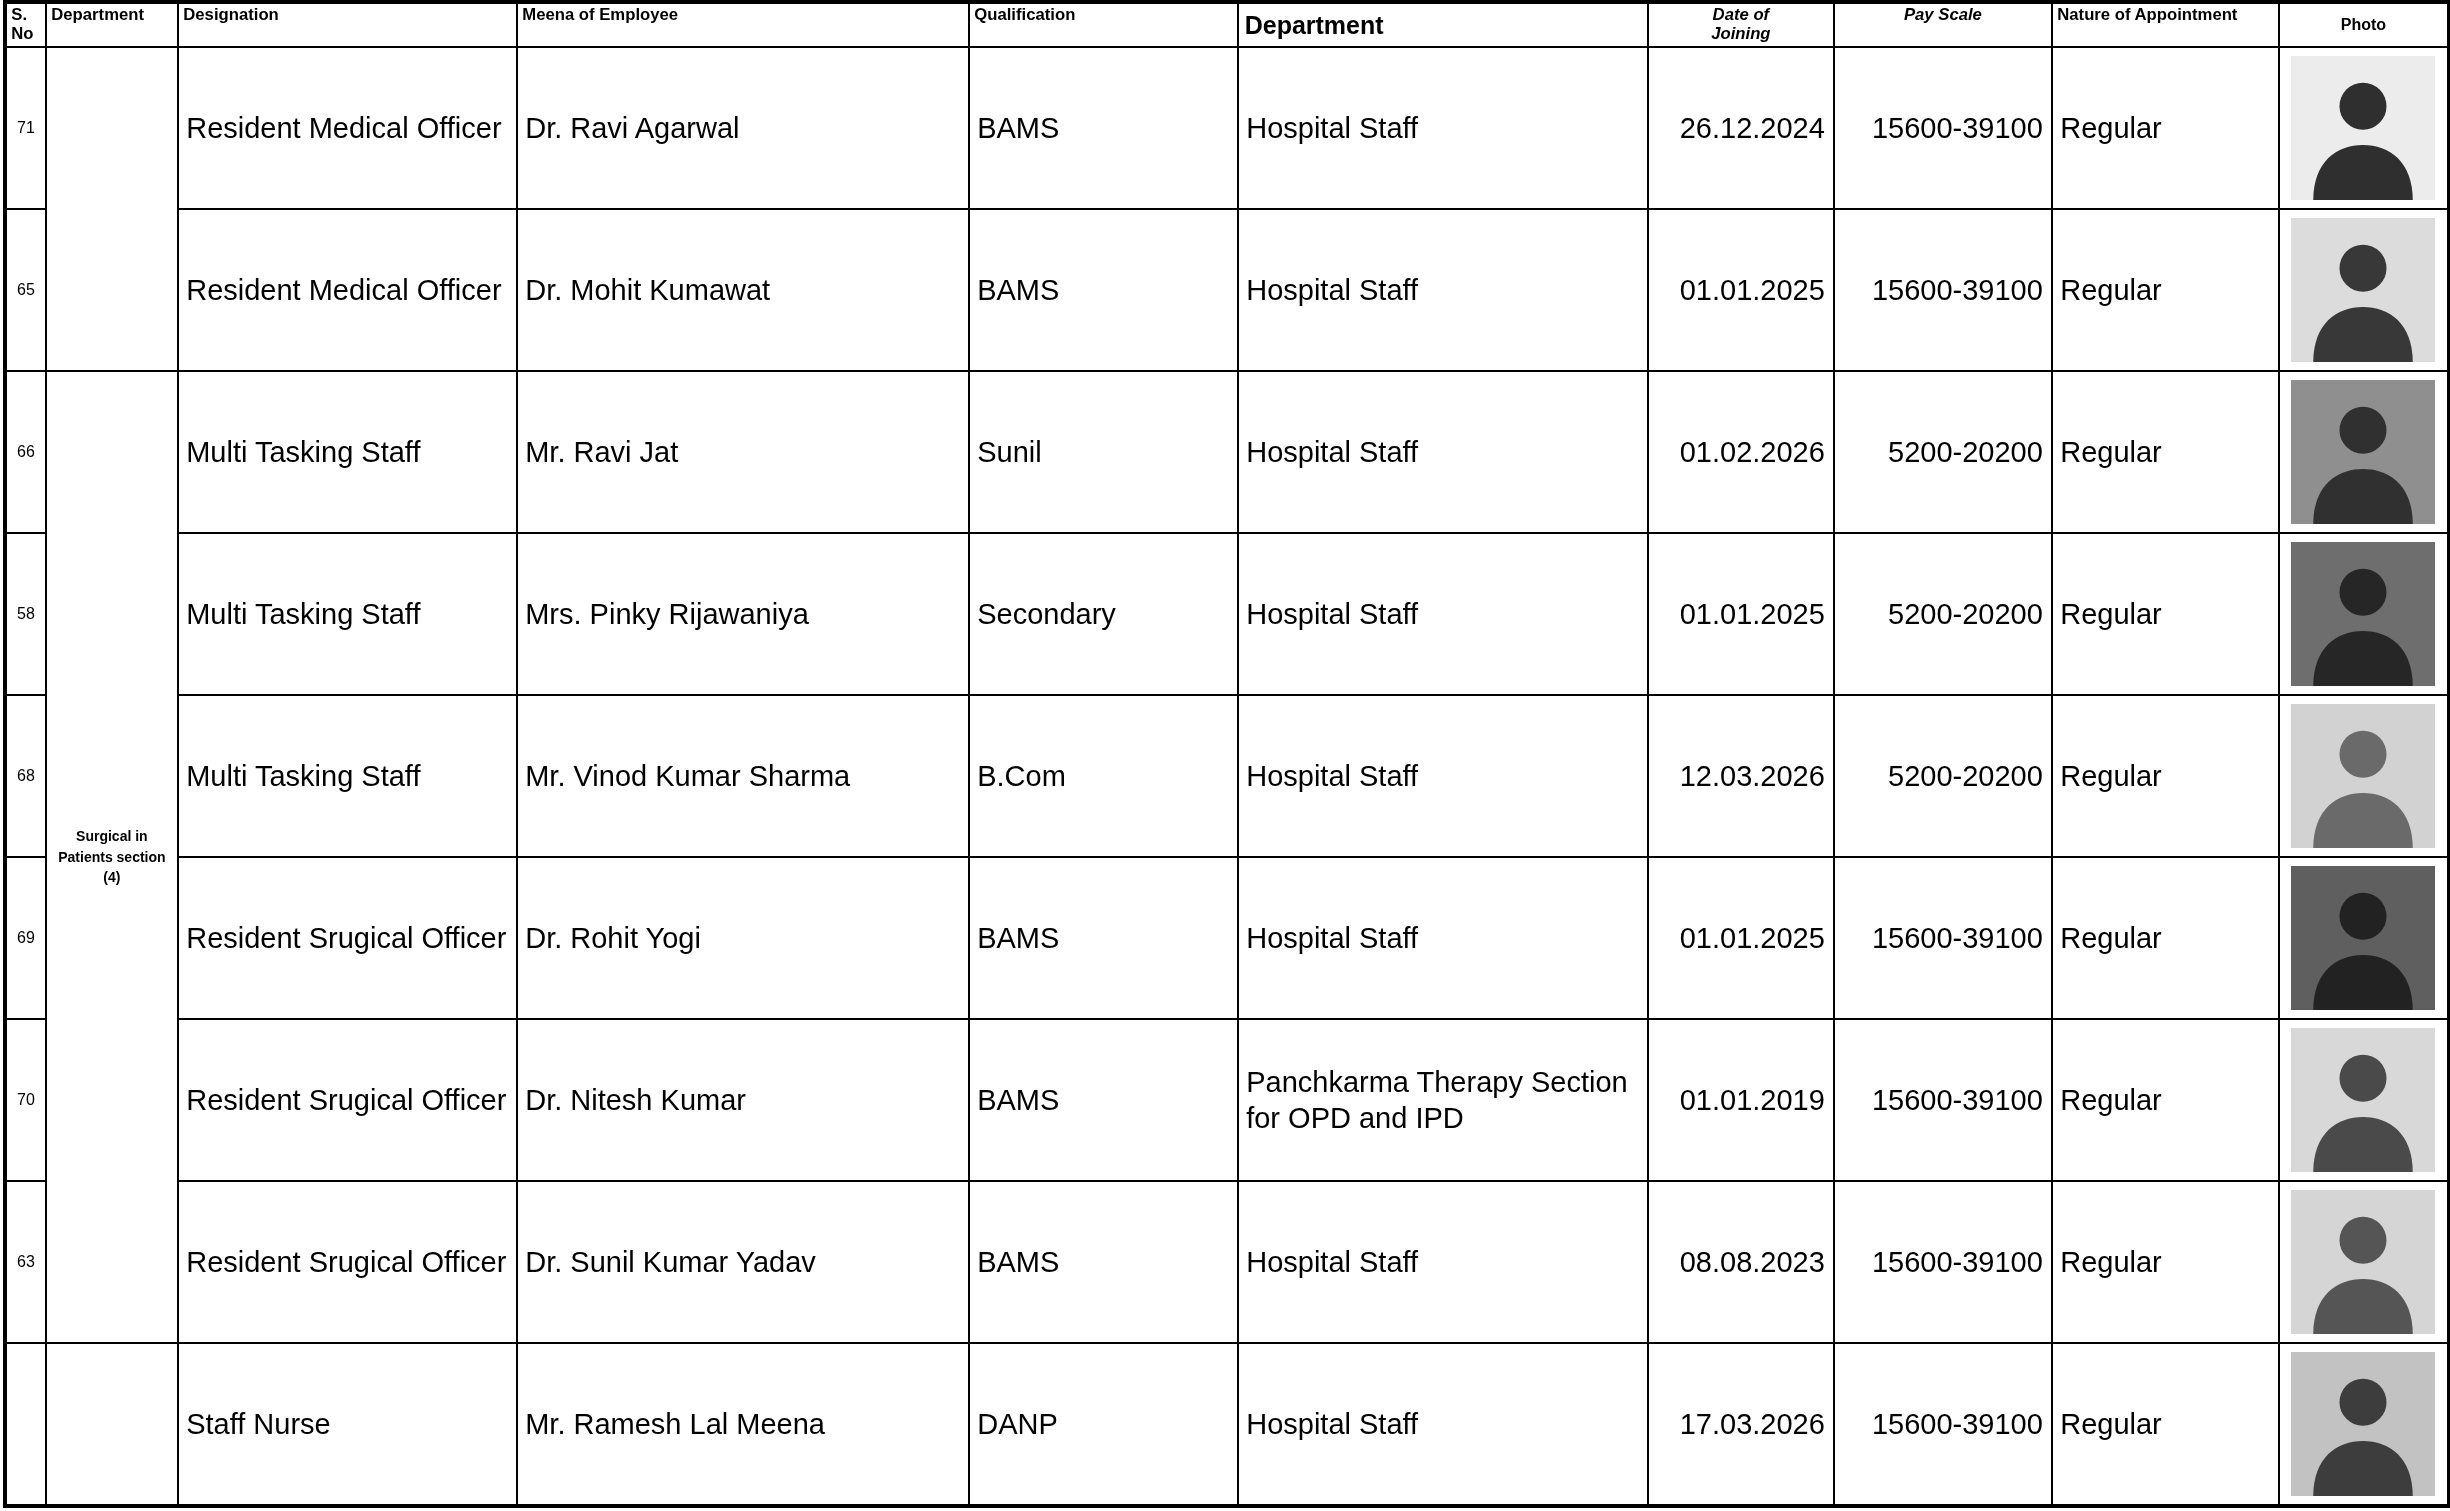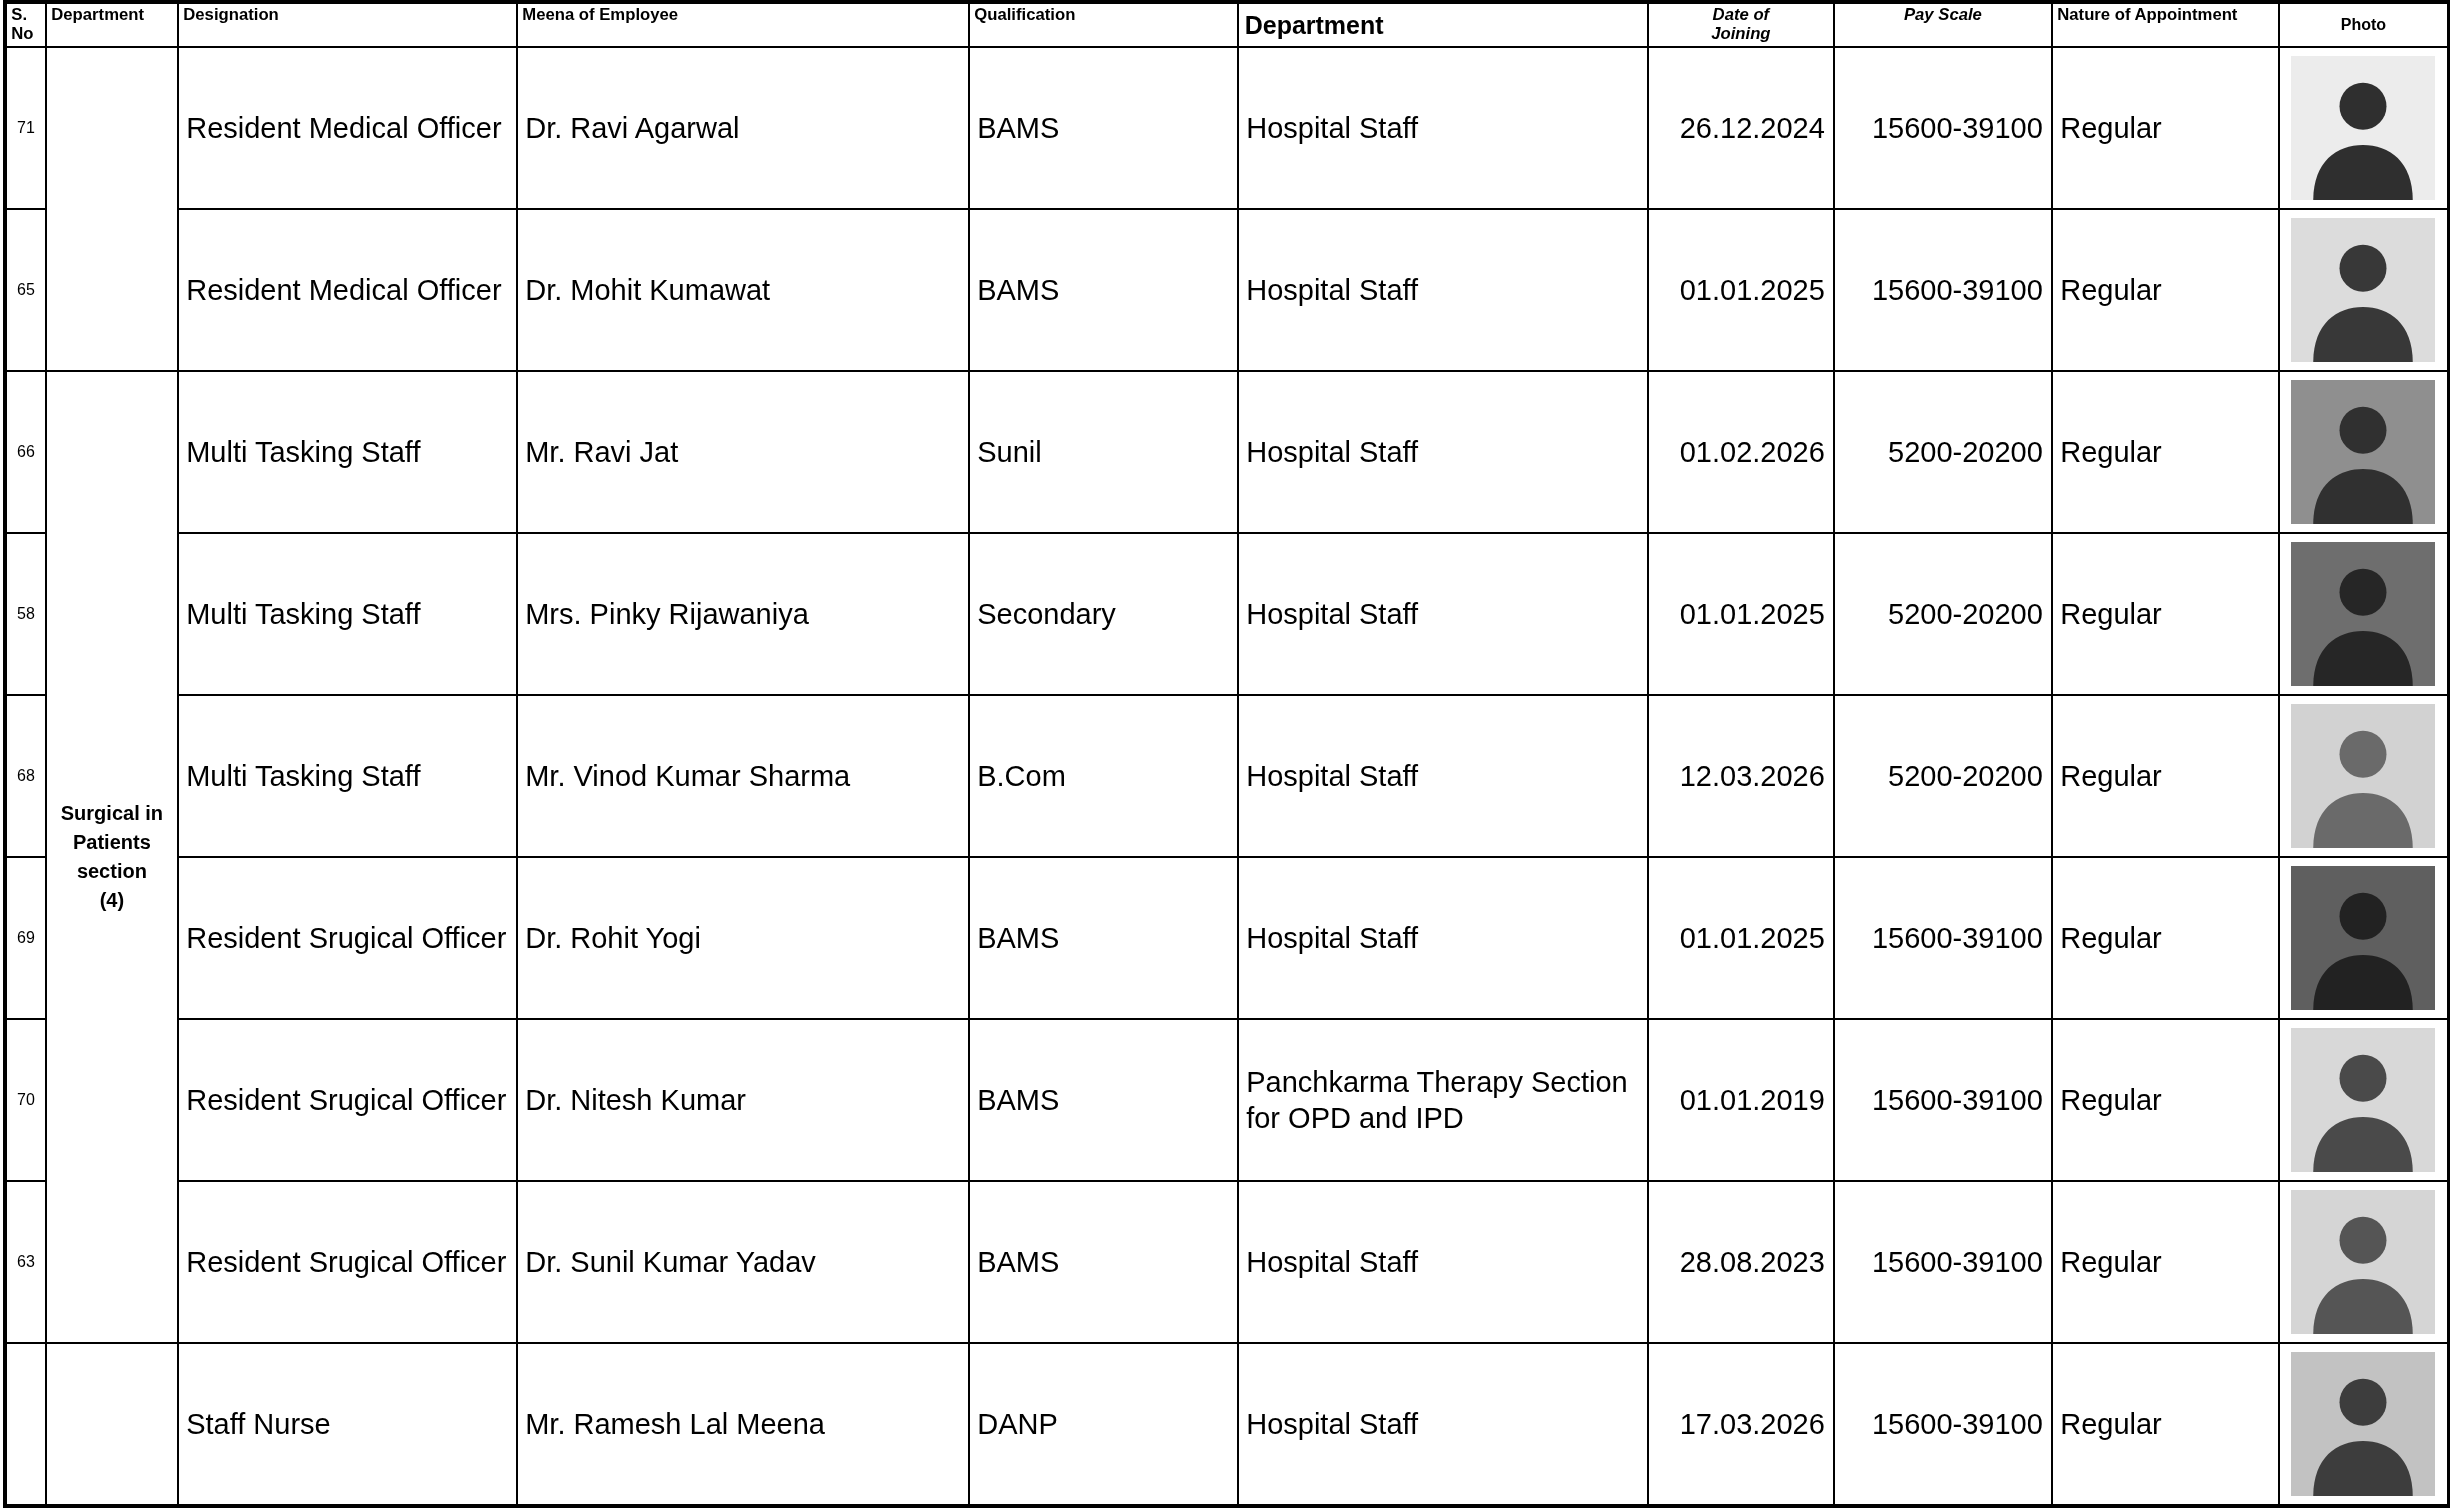--- a/index.html
+++ b/index.html
@@ -58,21 +58,21 @@
     vertical-align: middle;
     padding: 1.5px 7.3px;
     line-height: 1.25;
   }
   td.cell-sno {
     font-size: 16px;
     text-align: center;
     padding: 0;
   }
   td.dept-merge {
-    font-size: 20px;
+    font-size: 14px;
     font-weight: bold;
     text-align: center;
     white-space: pre-line;
     line-height: 1.45;
     padding: 0 1.5px;
   }
   td.num { text-align: right; padding: 8px; }
   td.cell-photo { padding: 0; }
   .photo {
     width: 144px;
@@ -247,21 +247,21 @@
             </svg>
           </div>
         </td>
       </tr>
       <tr>
         <td class="cell-sno">63</td>
         <td class="txt">Resident Srugical Officer</td>
         <td class="txt">Dr. Sunil Kumar Yadav</td>
         <td class="txt">BAMS</td>
         <td class="txt">Hospital Staff</td>
-        <td class="num">28.08.2023</td>
+        <td class="num">08.08.2023</td>
         <td class="num">15600-39100</td>
         <td class="txt">Regular</td>
         <td class="cell-photo">
           <div class="photo" style="background: rgb(213, 213, 213);">
             <svg viewBox="0 0 100 100" preserveAspectRatio="xMidYMax meet">
               <circle cx="50" cy="32" r="17" fill="#555555"></circle>
               <path d="M14 100 C14 72 31 60 50 60 C69 60 86 72 86 100 Z" fill="#555555"></path>
             </svg>
           </div>
         </td>

